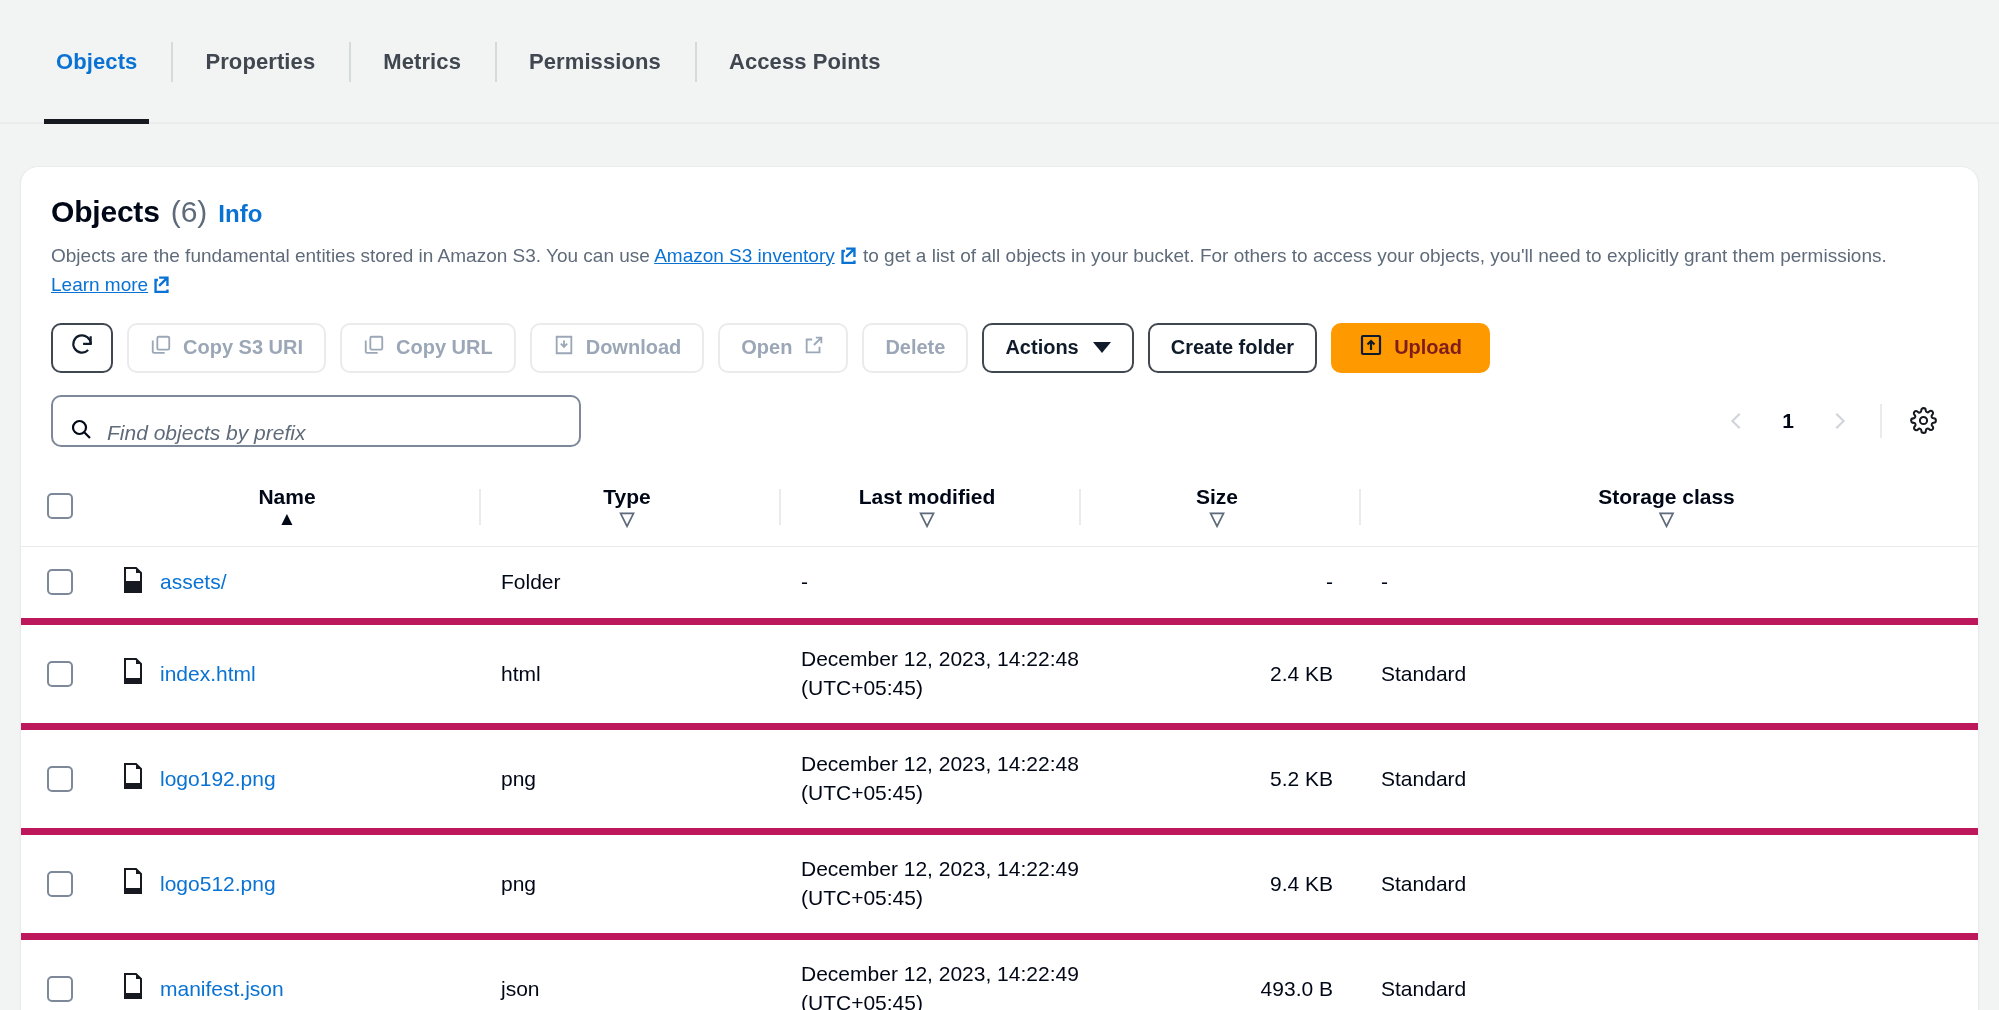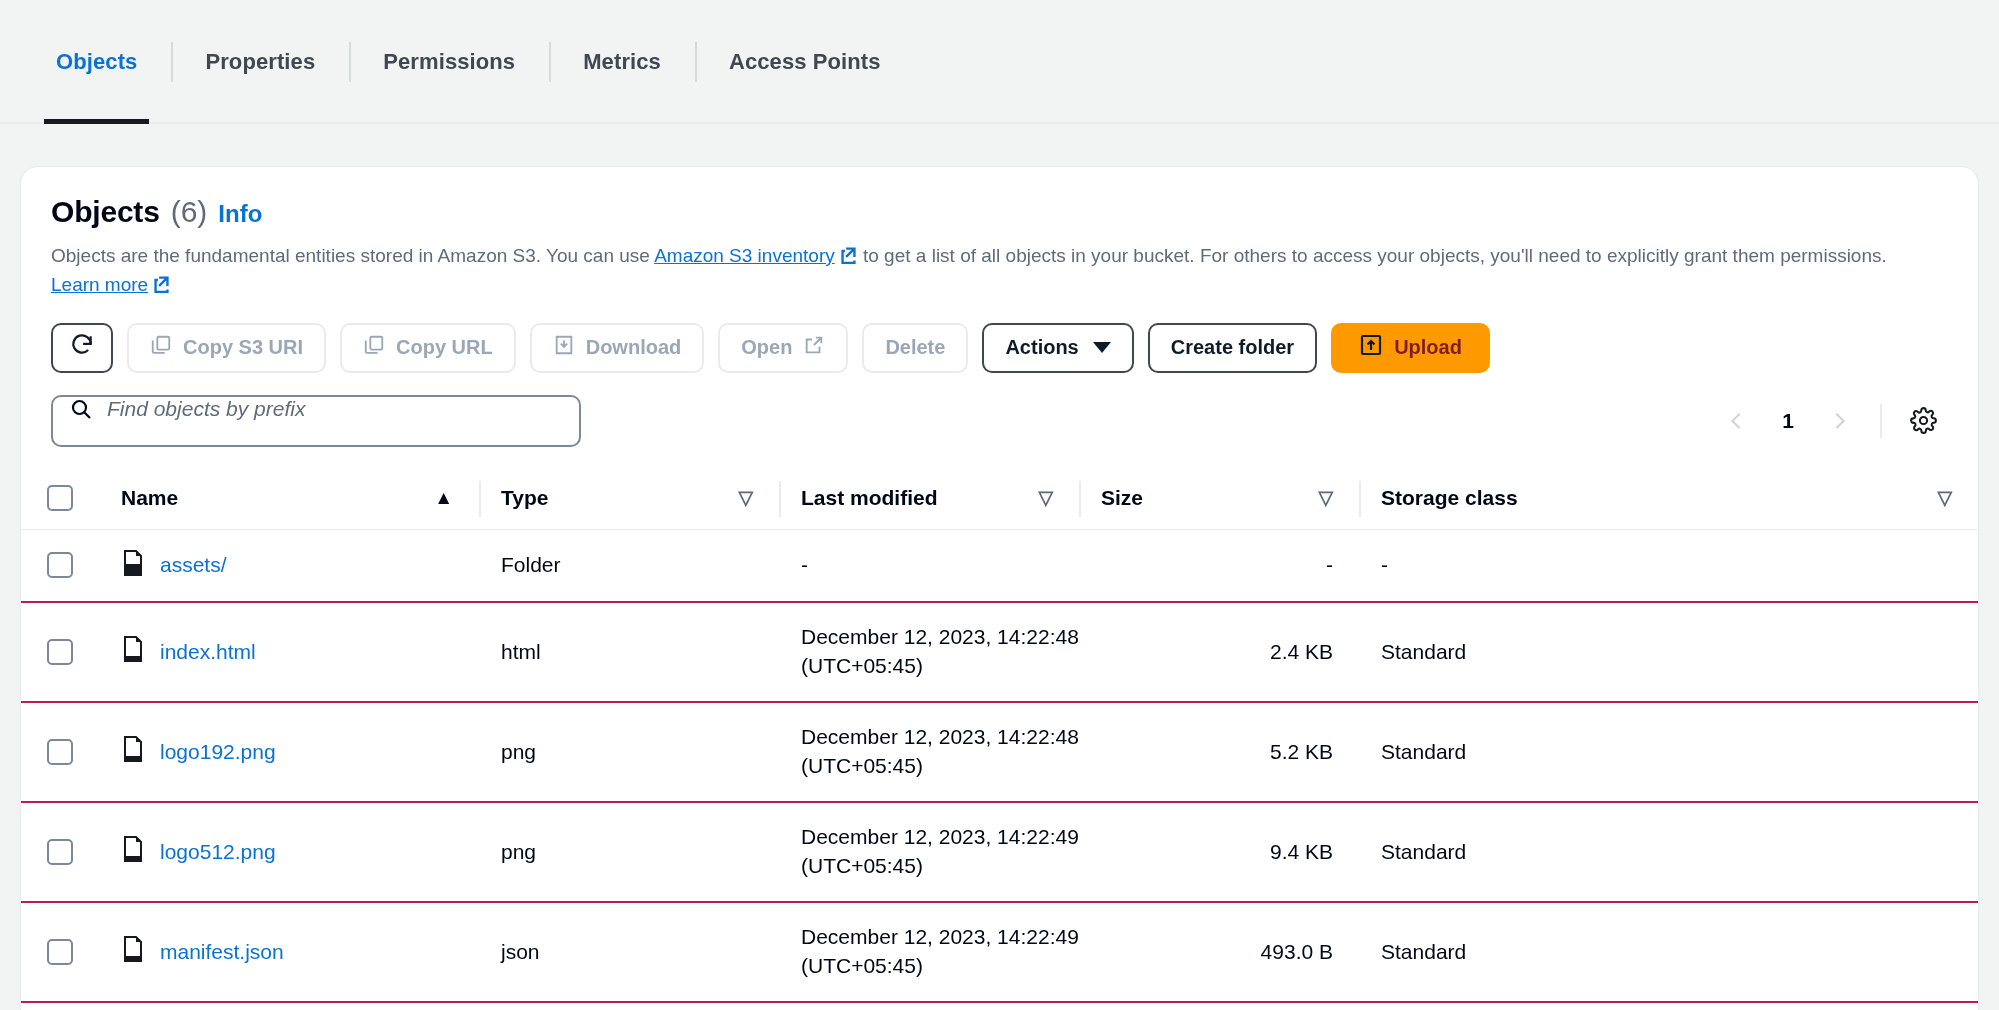--- a/index.html
+++ b/index.html
@@ -165,21 +165,21 @@
     justify-content: space-between;
     margin-top: 22px;
   }
   .search-box {
     position: relative;
     width: 530px;
     height: 52px;
     border: 2px solid #7d8998;
     border-radius: 10px;
     display: flex;
-    align-items: flex-start;
+    align-items: flex-end;
     padding: 0 16px;
     gap: 14px;
     background: #fff;
   }
   .search-box input {
     border: none;
     outline: none;
     font-size: 21px;
     font-style: italic;
     color: #5f6b7a;
@@ -236,29 +236,30 @@
     transform: translateY(-50%);
     width: 2px; height: 36px;
     background: #e9ebed;
   }
   .th-inner {
     display: flex;
     align-items: center;
     justify-content: space-between;
     padding-right: 26px;
     padding-left: 22px;
+    flex-direction: column;
   }
   .sort-ind { font-size: 19px; line-height: 1; color: #000716; }
   .sort-ind.inactive { color: #5f6b7a; }
 
   tbody td {
     font-size: 21px;
     color: #000716;
     padding: 20px 0;
-    border-bottom: 2px solid #be185d;
+    border-bottom: 7px solid #be185d;
     vertical-align: middle;
   }
   tbody tr:last-child td { border-bottom: none; }
   td.cell-pad { padding-left: 22px; }
 
   .col-check { width: 78px; padding-left: 26px !important; }
   .col-name  { width: 380px; }
   .col-type  { width: 300px; }
   .col-mod   { width: 300px; }
   .col-size  { width: 280px; }
@@ -293,24 +294,24 @@
 
 <div class="tabs-bar">
   <div class="tabs" id="tab-list">
       <div class="tab active">
         <span>Objects</span>
       </div>
       <div class="tab">
         <span>Properties</span>
       </div>
       <div class="tab">
+        <span>Metrics</span>
+      </div>
+      <div class="tab">
         <span>Permissions</span>
-      </div>
-      <div class="tab">
-        <span>Metrics</span>
       </div>
       <div class="tab">
         <span>Access Points</span>
       </div>
     </div>
 </div>
 
 <div class="card">
   <div class="card-pad">
 

